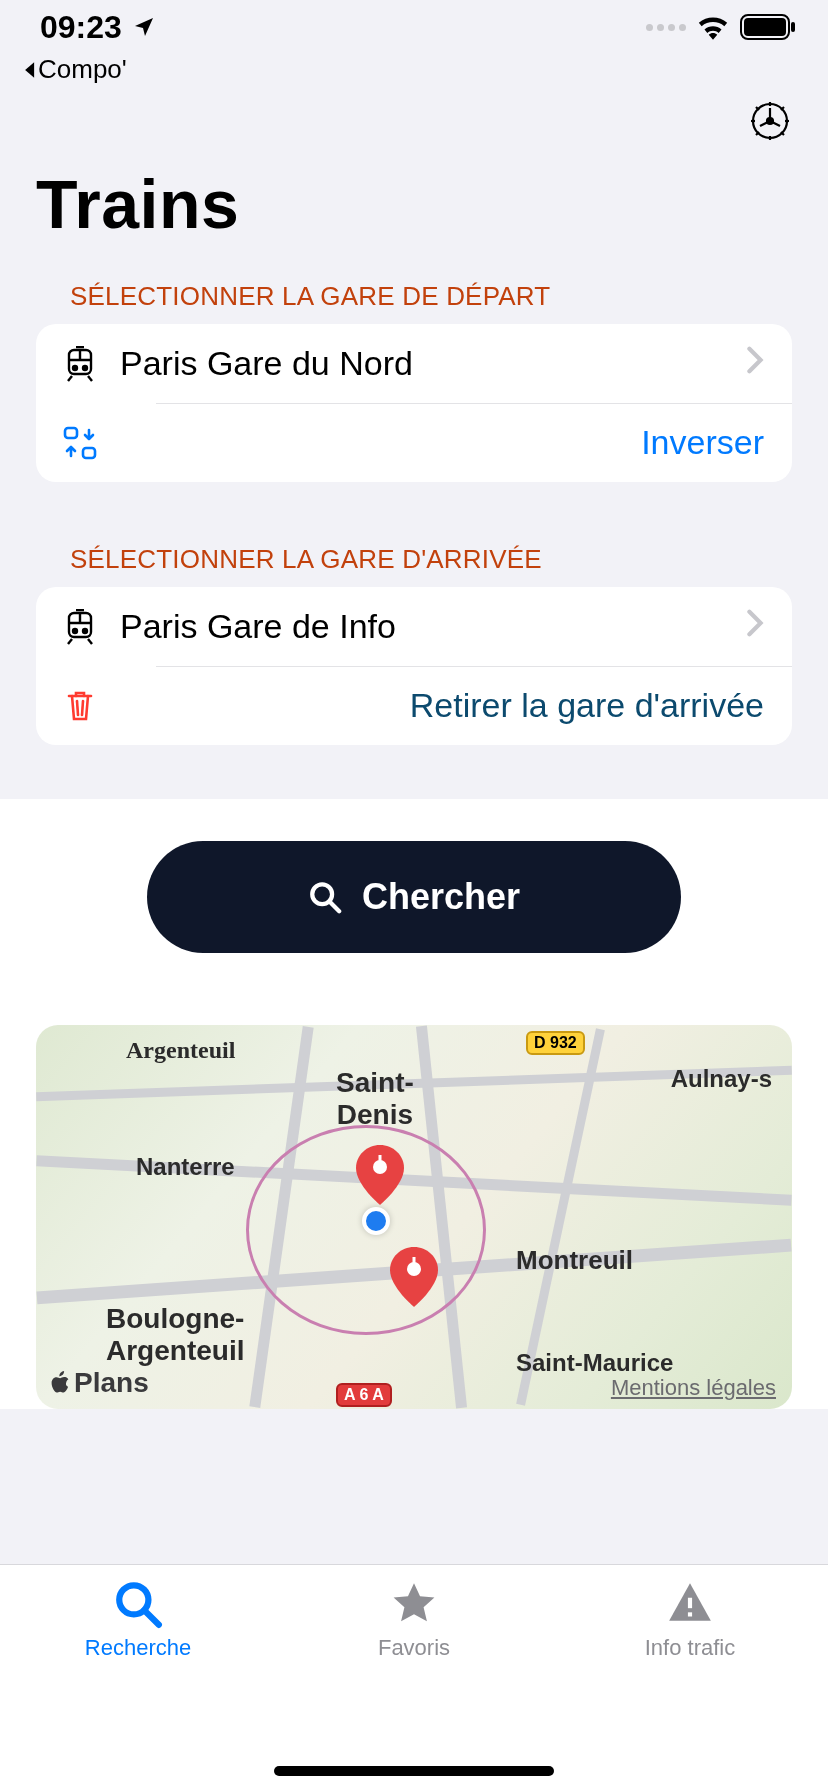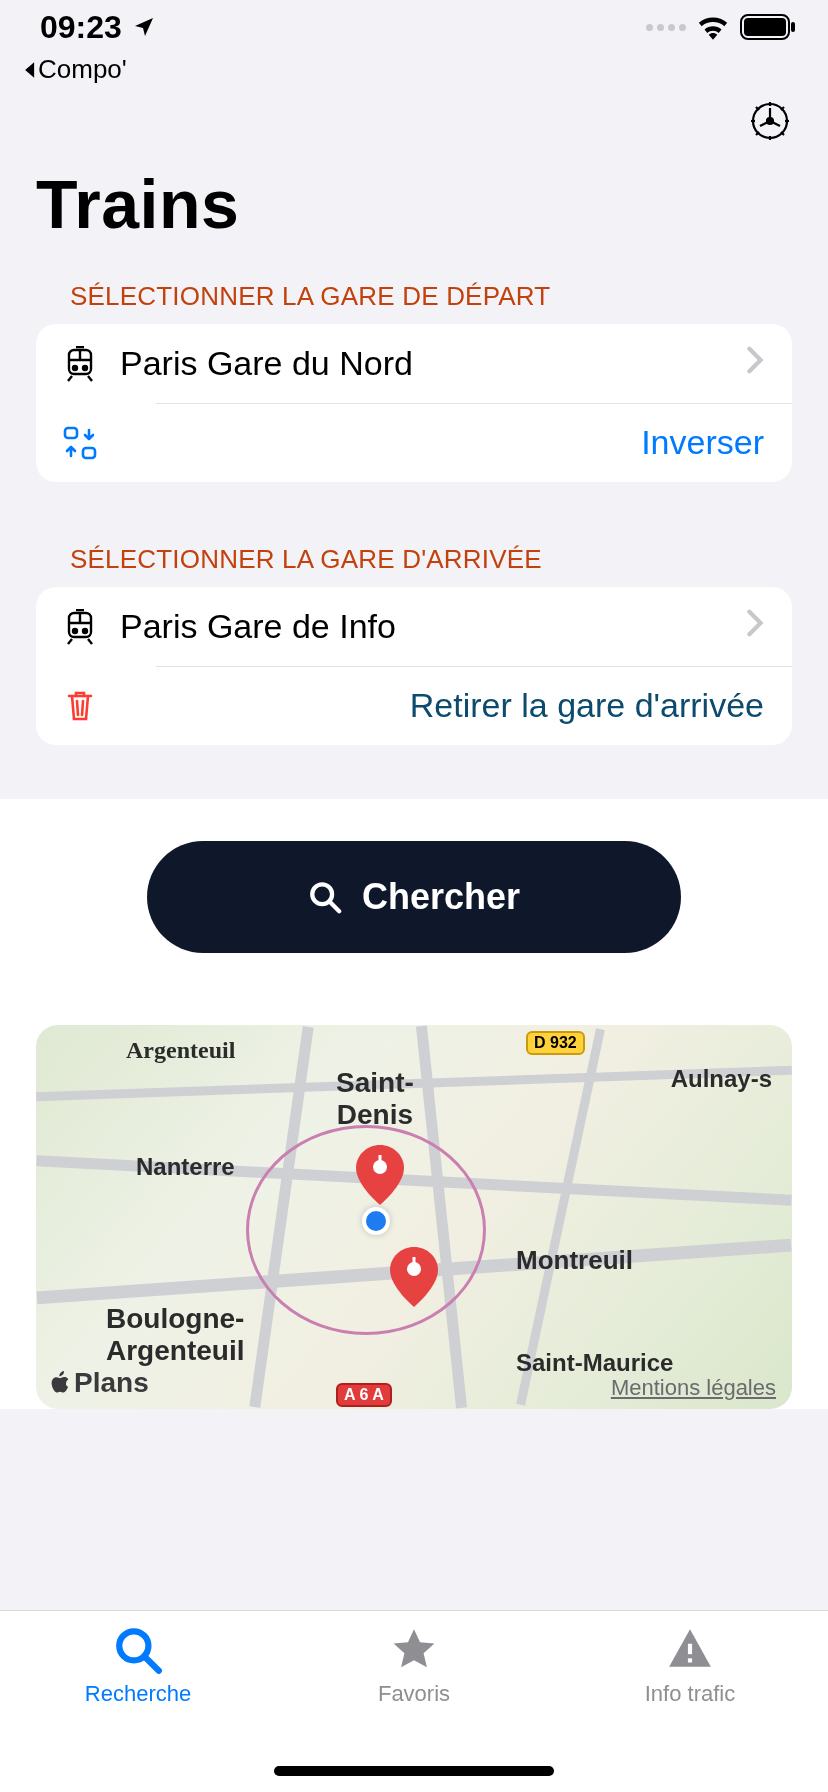--- a/index.html
+++ b/index.html
@@ -51,21 +51,21 @@
     .boundary { position: absolute; border: 3px solid #c97fb0; border-radius: 50%; }
     .map-label { position: absolute; font-weight: 600; color: #2b2b2b; white-space: nowrap; }
     .pin { position: absolute; width: 48px; height: 60px; transform: translate(-50%,-100%); }
     .pin svg { width: 100%; height: 100%; }
     .user-dot { position: absolute; width: 28px; height: 28px; background: #1e7cf0; border: 4px solid #fff; border-radius: 50%; transform: translate(-50%,-50%); box-shadow: 0 0 6px rgba(0,0,0,0.2);}
     .attrib { position: absolute; left: 14px; bottom: 10px; font-size: 28px; color: #3a3a3c; font-weight: 600; display: flex; align-items: center; gap: 4px;}
     .legal { position: absolute; right: 16px; bottom: 8px; font-size: 22px; color: #6b6b6f; text-decoration: underline; }
     .roadbadge { position: absolute; background: #ffd23a; border: 2px solid #c99a12; border-radius: 6px; font-size: 16px; font-weight: 700; padding: 1px 6px; }
     .roadbadge.red { background: #e23b3b; border-color: #b01f1f; color:#fff; }
     .tabbar {
-      position: absolute; bottom: 0; left: 0; right: 0; height: 182px;
+      position: absolute; bottom: 0; left: 0; right: 0; height: 228px;
       background: rgba(255,255,255,0.96); border-top: 1px solid #d8d8dc;
       display: flex; padding-top: 14px;
     }
     .tab { flex: 1; display: flex; flex-direction: column; align-items: center; gap: 6px; }
     .tab-icon { width: 50px; height: 50px; }
     .tab-label { font-size: 22px; color: #8e8e93; }
     .tab.active .tab-label { color: #007aff; }
     .home-indicator { position: absolute; bottom: 16px; left: 50%; transform: translateX(-50%); width: 280px; height: 10px; background: #000; border-radius: 6px; }
     .dots { display:flex; gap:4px; }
     .dots span { width:7px;height:7px;background:#c9c9cd;border-radius:50%; }

